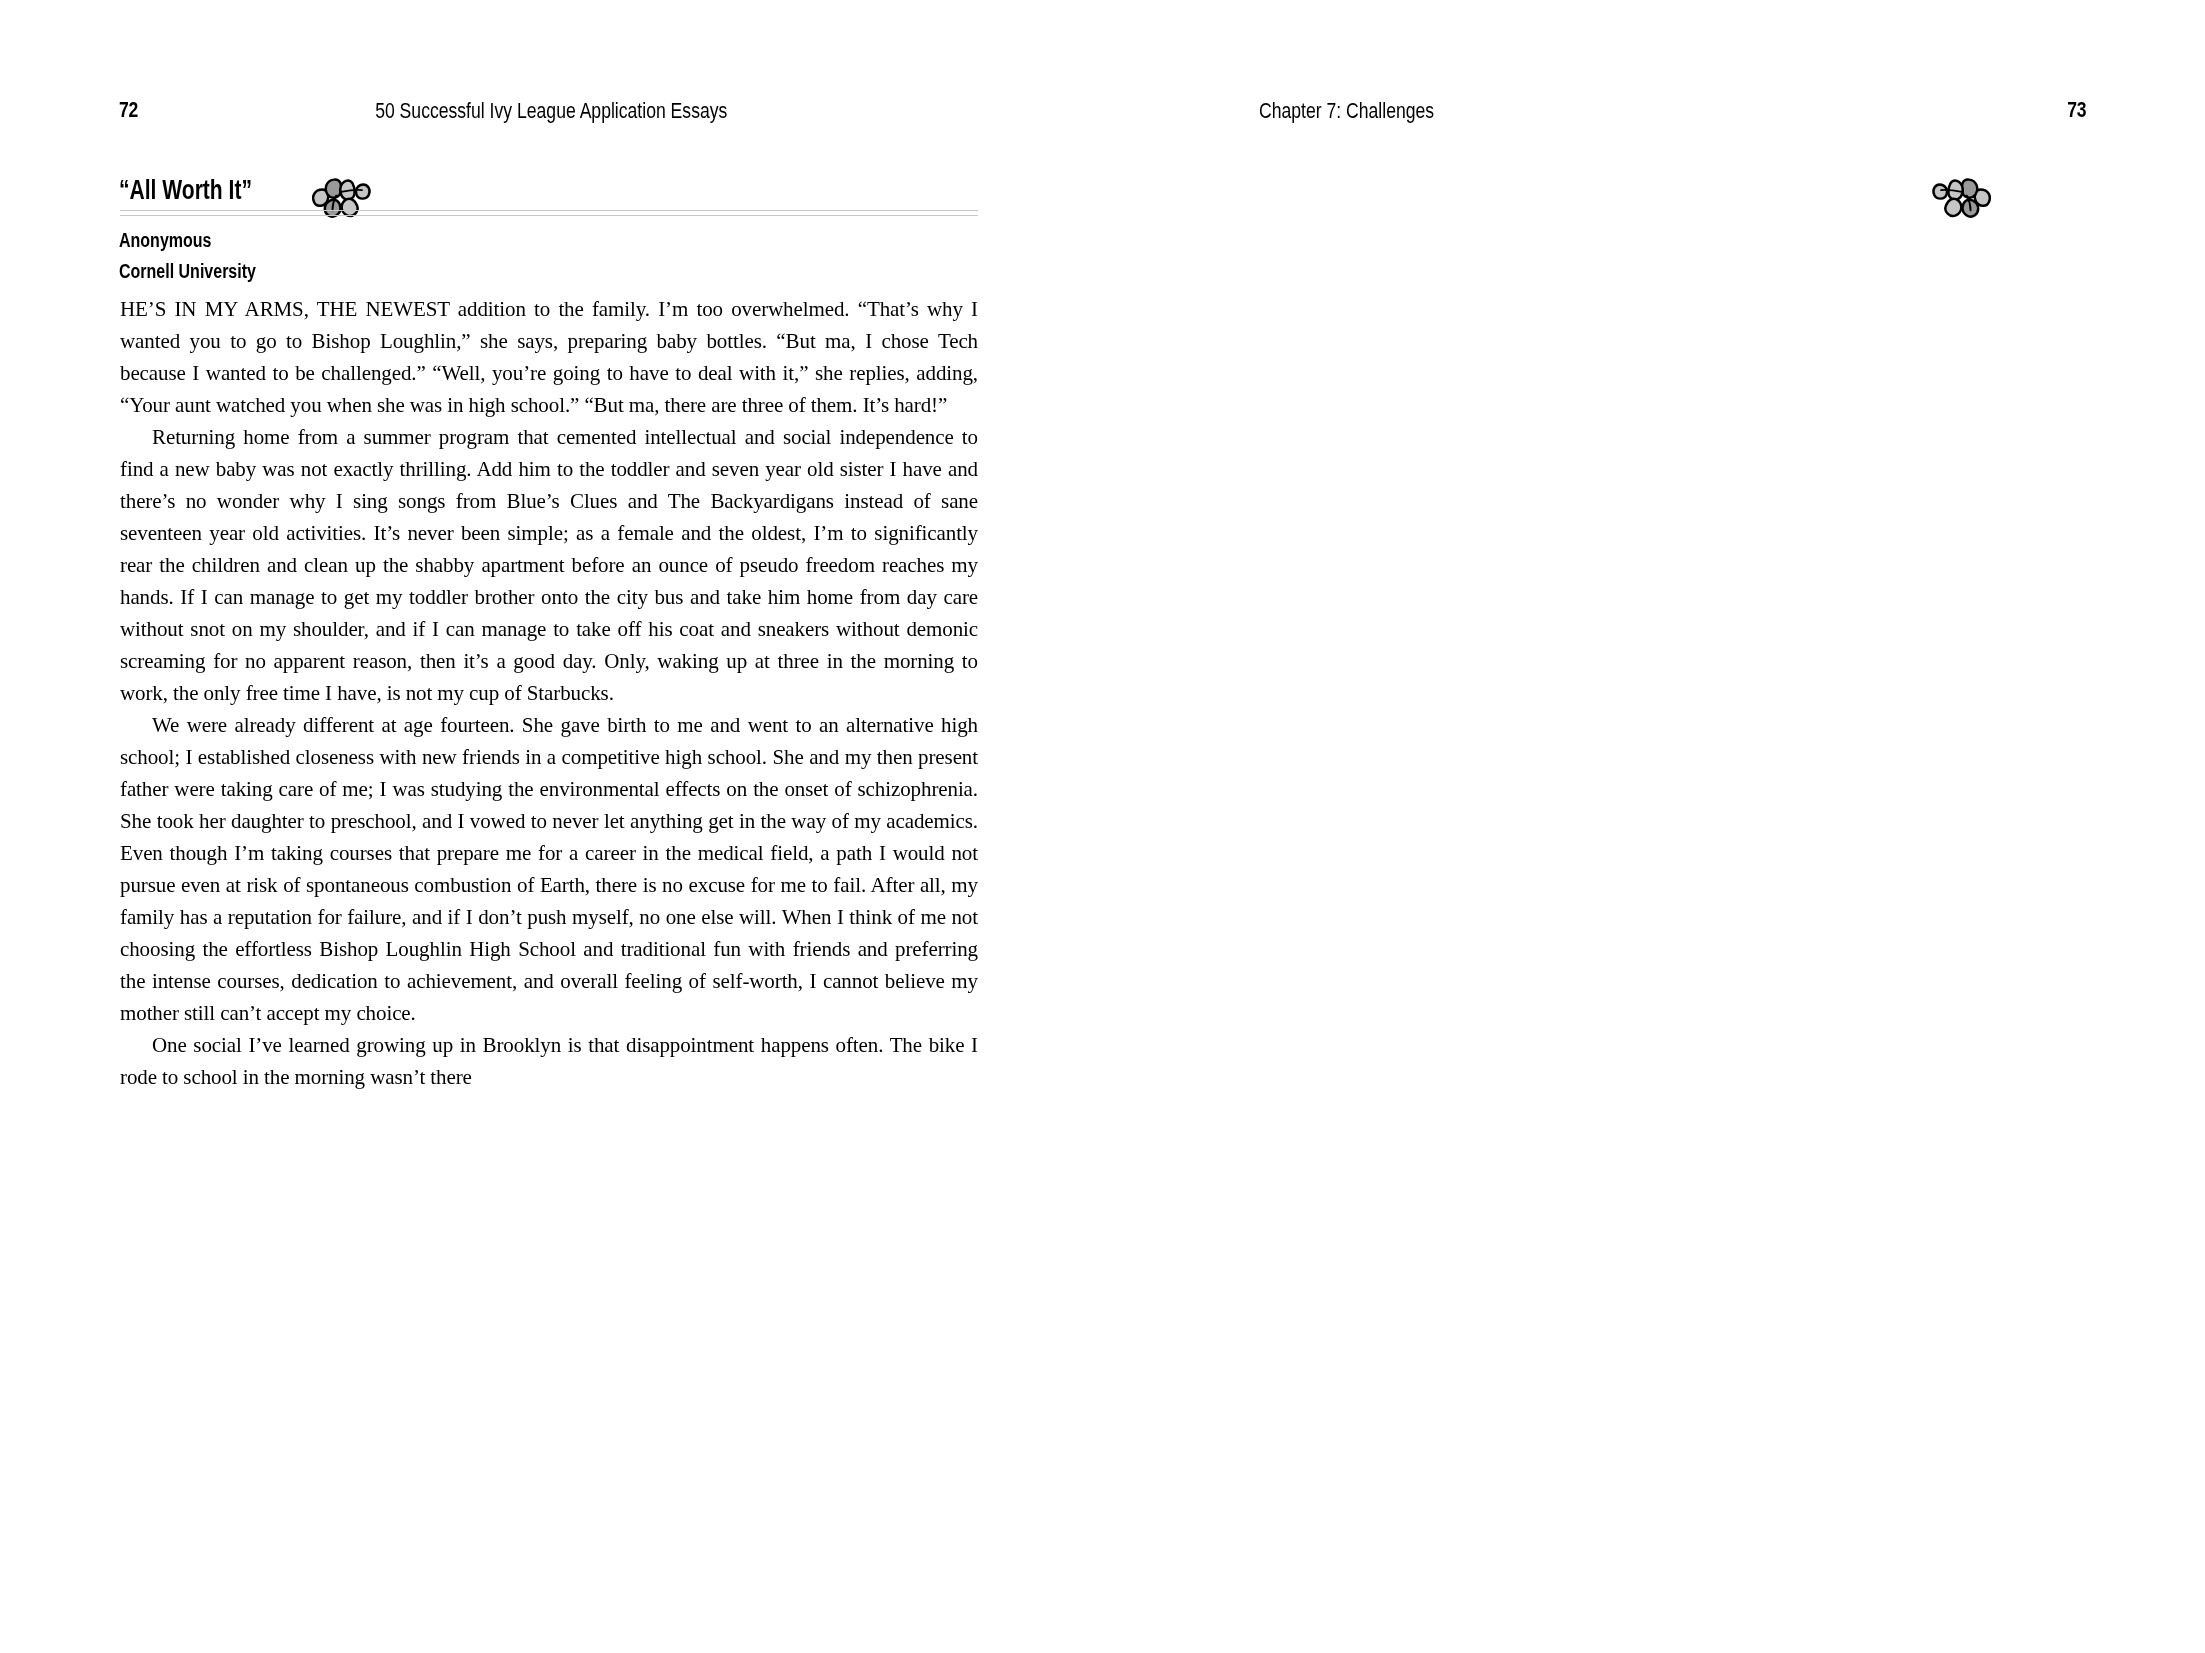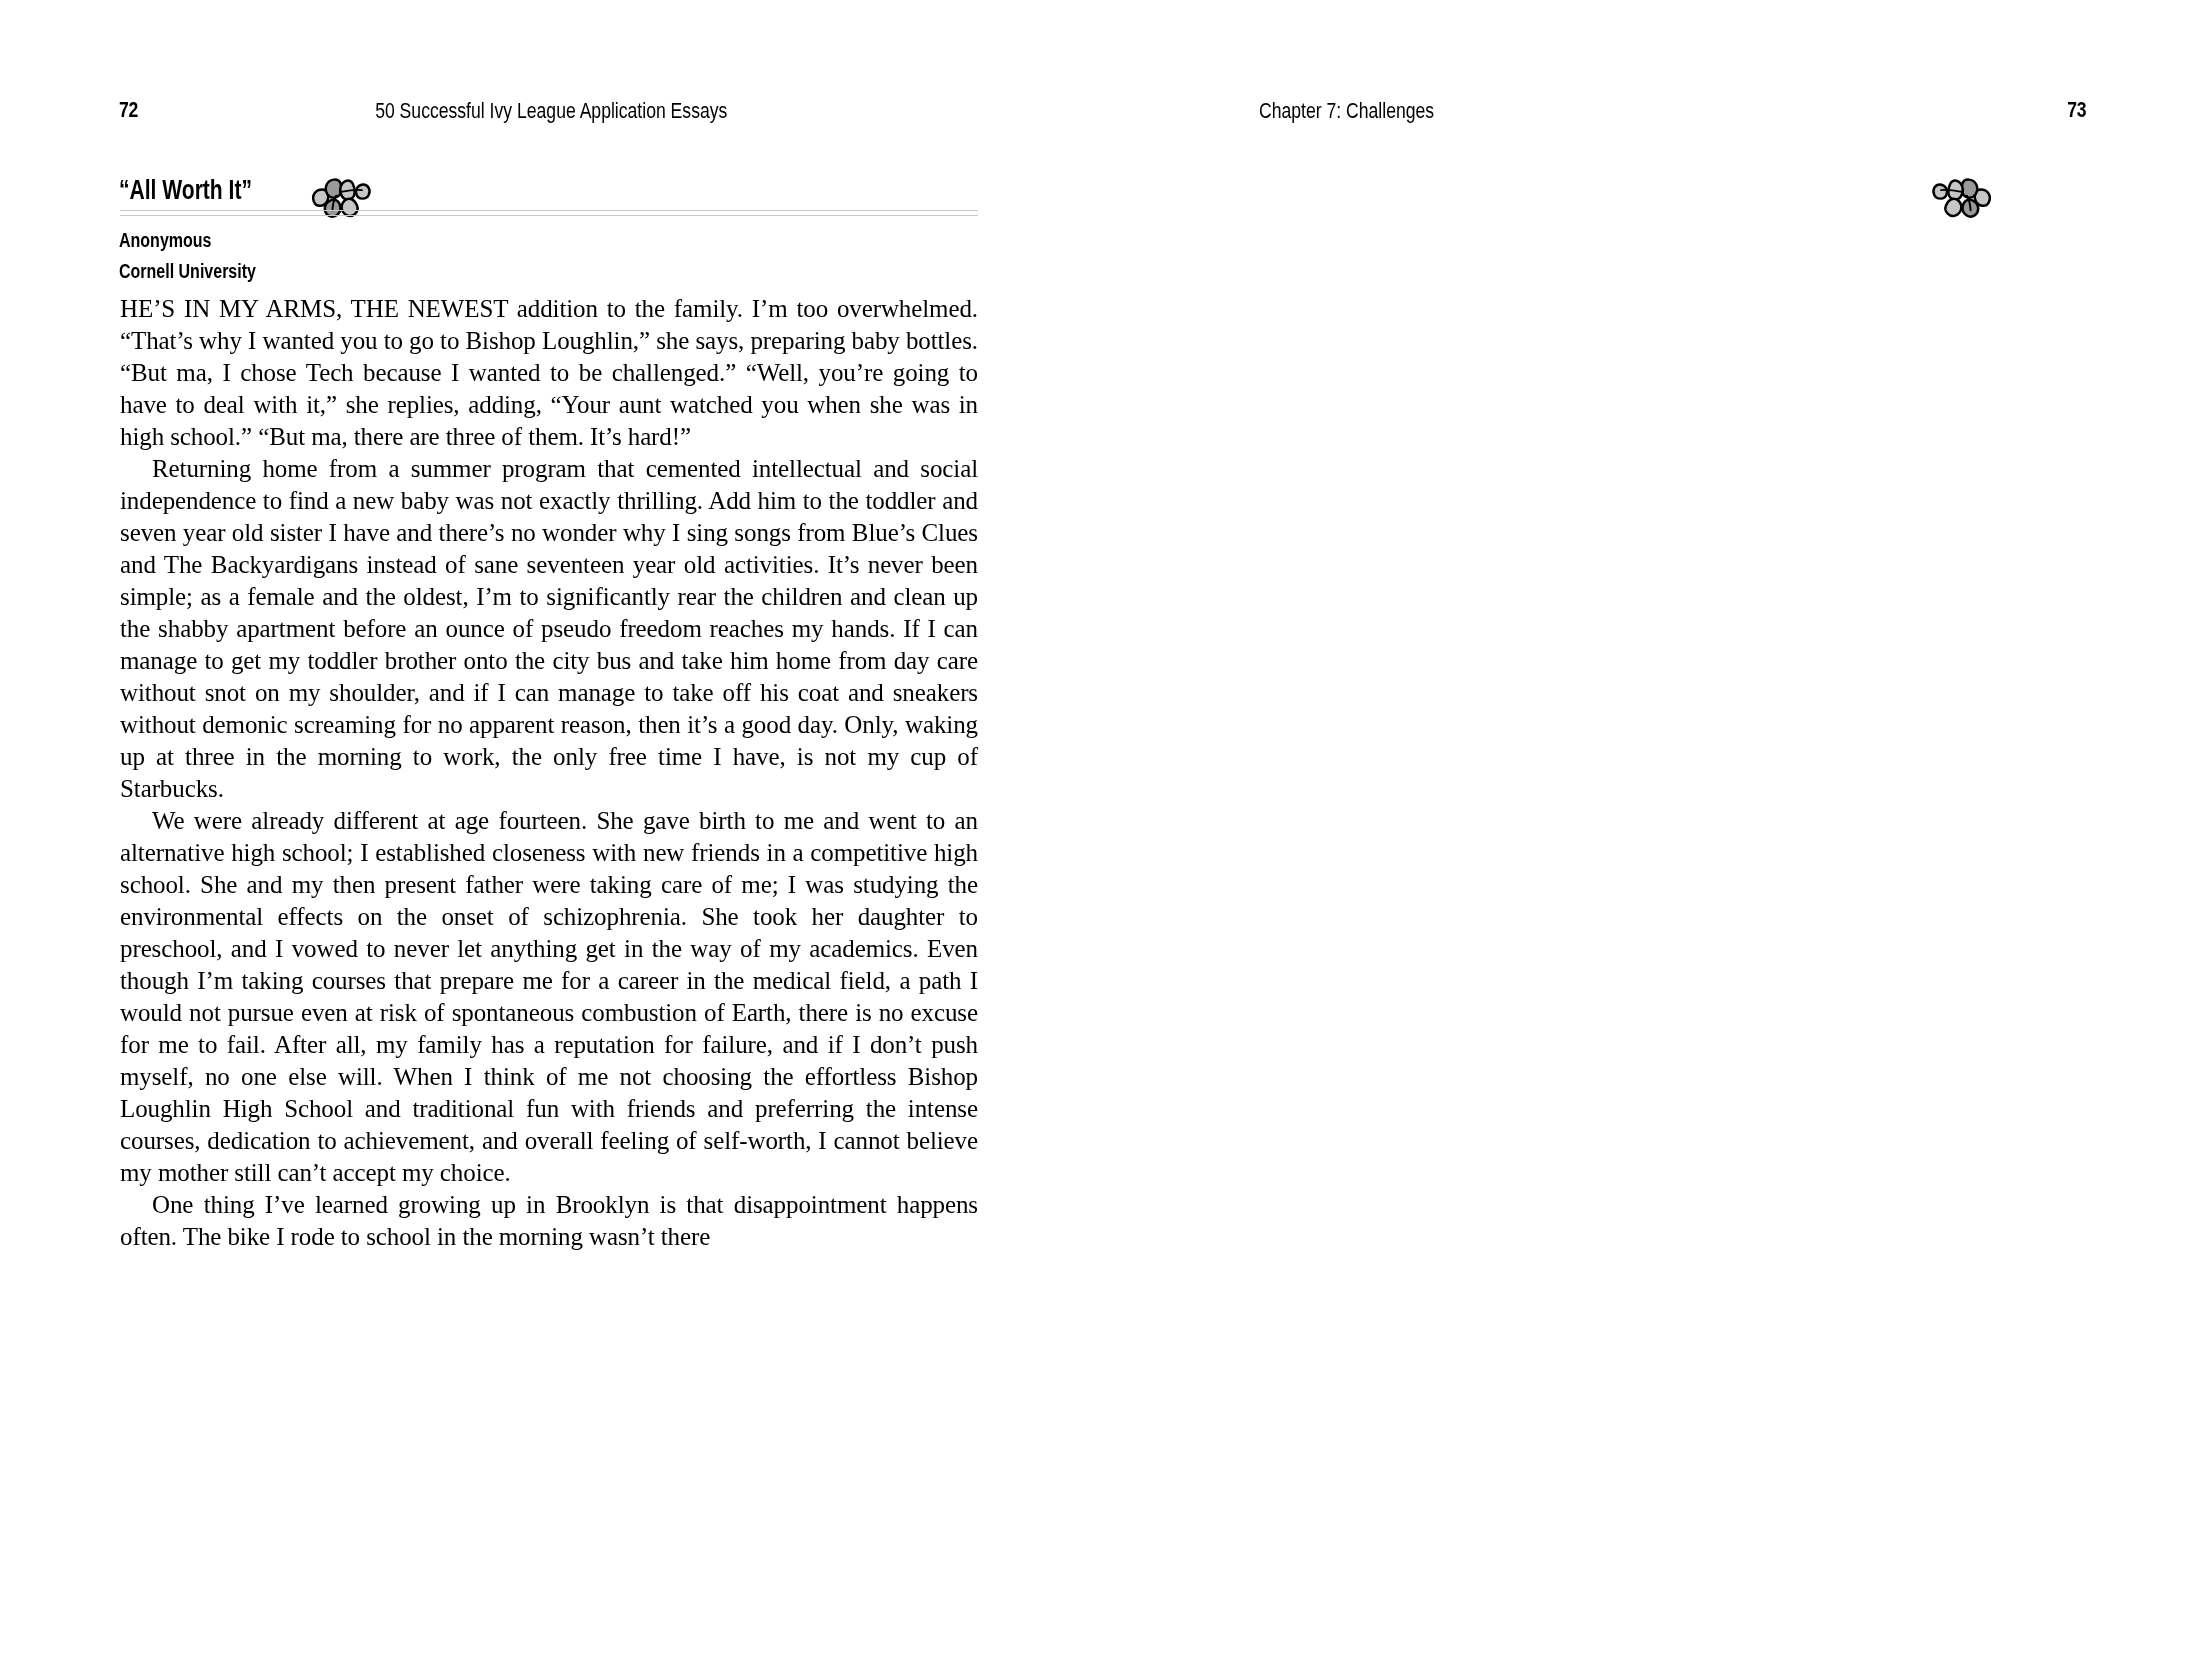--- a/index.html
+++ b/index.html
@@ -109,21 +109,21 @@
     transform-origin: left top;
     white-space: nowrap;
   }
   .byline-author { top: 229px; }
   .byline-school { top: 260px; }
 
   .col {
     position: absolute;
     width: 858px;
     text-align: justify;
-    font-size: 25px;
+    font-size: 21px;
     line-height: 32px;
     letter-spacing: -0.1px;
     -webkit-font-smoothing: none;
   }
   .col p {
     margin: 0;
     text-indent: 32px;
     font-family: "Liberation Serif", "DejaVu Serif", serif;
     transform-origin: left top;
   }
@@ -169,21 +169,21 @@
     <div class="title-rule"></div>
 
     <div class="byline byline-author">Anonymous</div>
 
     <div class="byline byline-school">Cornell University</div>
 
     <div class="col col-left">
       <p class="noindent">HE’S IN MY ARMS, THE NEWEST addition to the family. I’m too overwhelmed. “That’s why I wanted you to go to Bishop Loughlin,” she says, preparing baby bottles. “But ma, I chose Tech because I wanted to be challenged.” “Well, you’re going to have to deal with it,” she replies, adding, “Your aunt watched you when she was in high school.” “But ma, there are three of them. It’s hard!”</p>
       <p>Returning home from a summer program that cemented intellectual and social independence to find a new baby was not exactly thrilling. Add him to the toddler and seven year old sister I have and there’s no wonder why I sing songs from Blue’s Clues and The Backyardigans instead of sane seventeen year old activities. It’s never been simple; as a female and the oldest, I’m to significantly rear the children and clean up the shabby apartment before an ounce of pseudo freedom reaches my hands. If I can manage to get my toddler brother onto the city bus and take him home from day care without snot on my shoulder, and if I can manage to take off his coat and sneakers without demonic screaming for no apparent reason, then it’s a good day. Only, waking up at three in the morning to work, the only free time I have, is not my cup of Starbucks.</p>
       <p>We were already different at age fourteen. She gave birth to me and went to an alternative high school; I established closeness with new friends in a competitive high school. She and my then present father were taking care of me; I was studying the environmental effects on the onset of schizophrenia. She took her daughter to preschool, and I vowed to never let anything get in the way of my academics. Even though I’m taking courses that prepare me for a career in the medical field, a path I would not pursue even at risk of spontaneous combustion of Earth, there is no excuse for me to fail. After all, my family has a reputation for failure, and if I don’t push myself, no one else will. When I think of me not choosing the effortless Bishop Loughlin High School and traditional fun with friends and preferring the intense courses, dedication to achievement, and overall feeling of self-worth, I cannot believe my mother still can’t accept my choice.</p>
-      <p>One thing I’ve learned growing up in Brooklyn is that disappointment happens often. The bike I rode to school in the morning wasn’t there</p>
+      <p>One social I’ve learned growing up in Brooklyn is that disappointment happens often. The bike I rode to school in the morning wasn’t there</p>
     </div>
   </div>
 
   <div class="page">
 
     <div class="runhead runhead-right">
       <span class="runtitle runtitle-start" style="left:98px;">Chapter 7: Challenges</span>
 
       <span class="ornament" style="right:92px; top:85px;">
         <svg viewBox="0 0 112 78" xmlns="http://www.w3.org/2000/svg">

